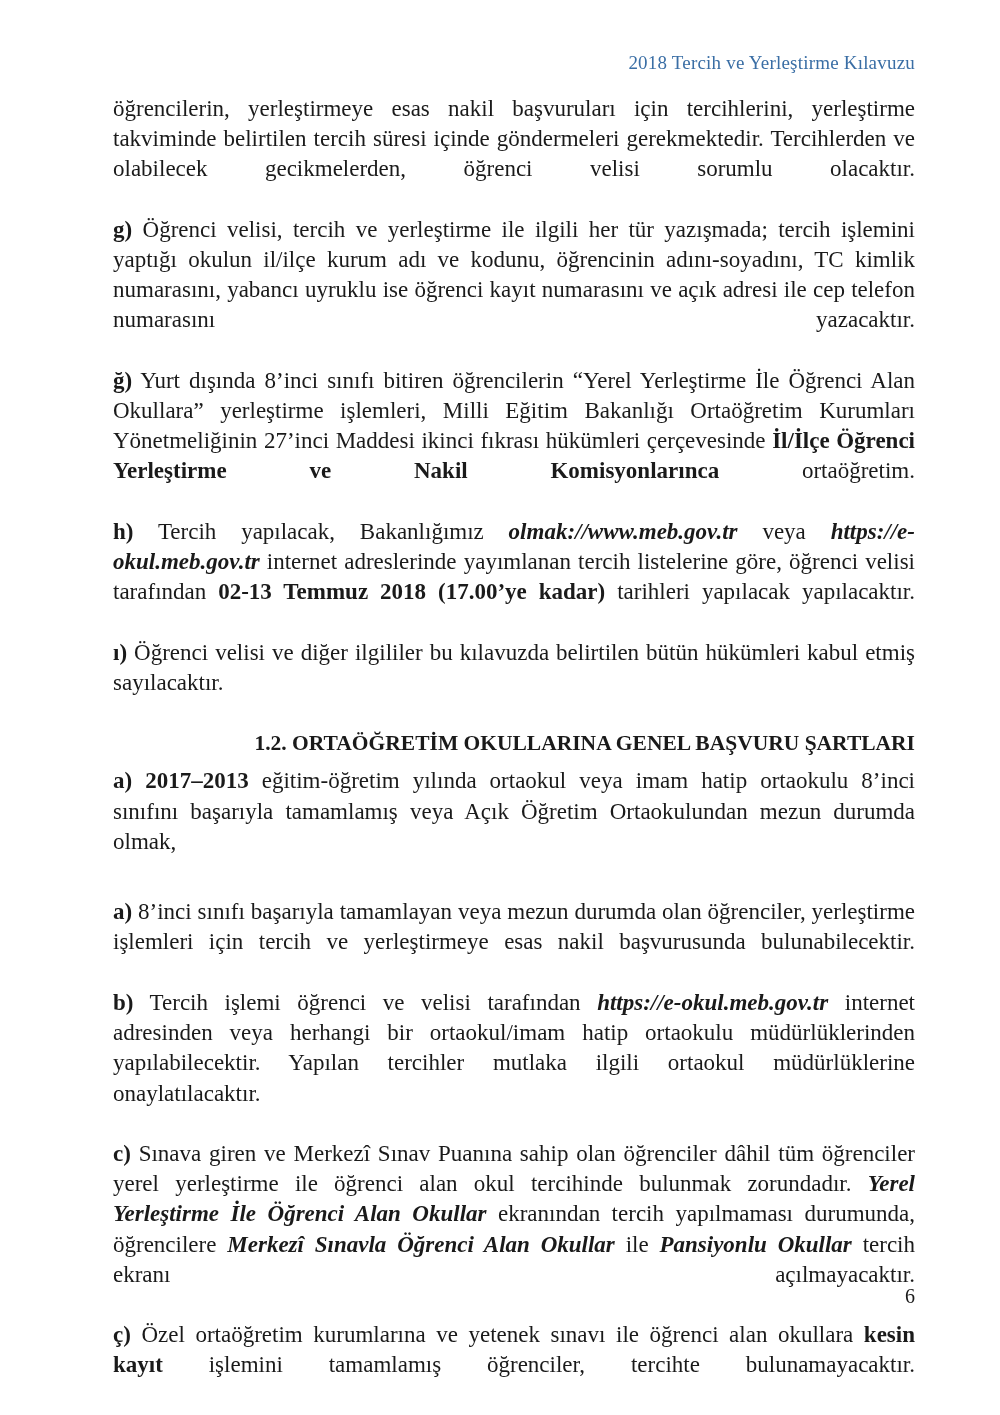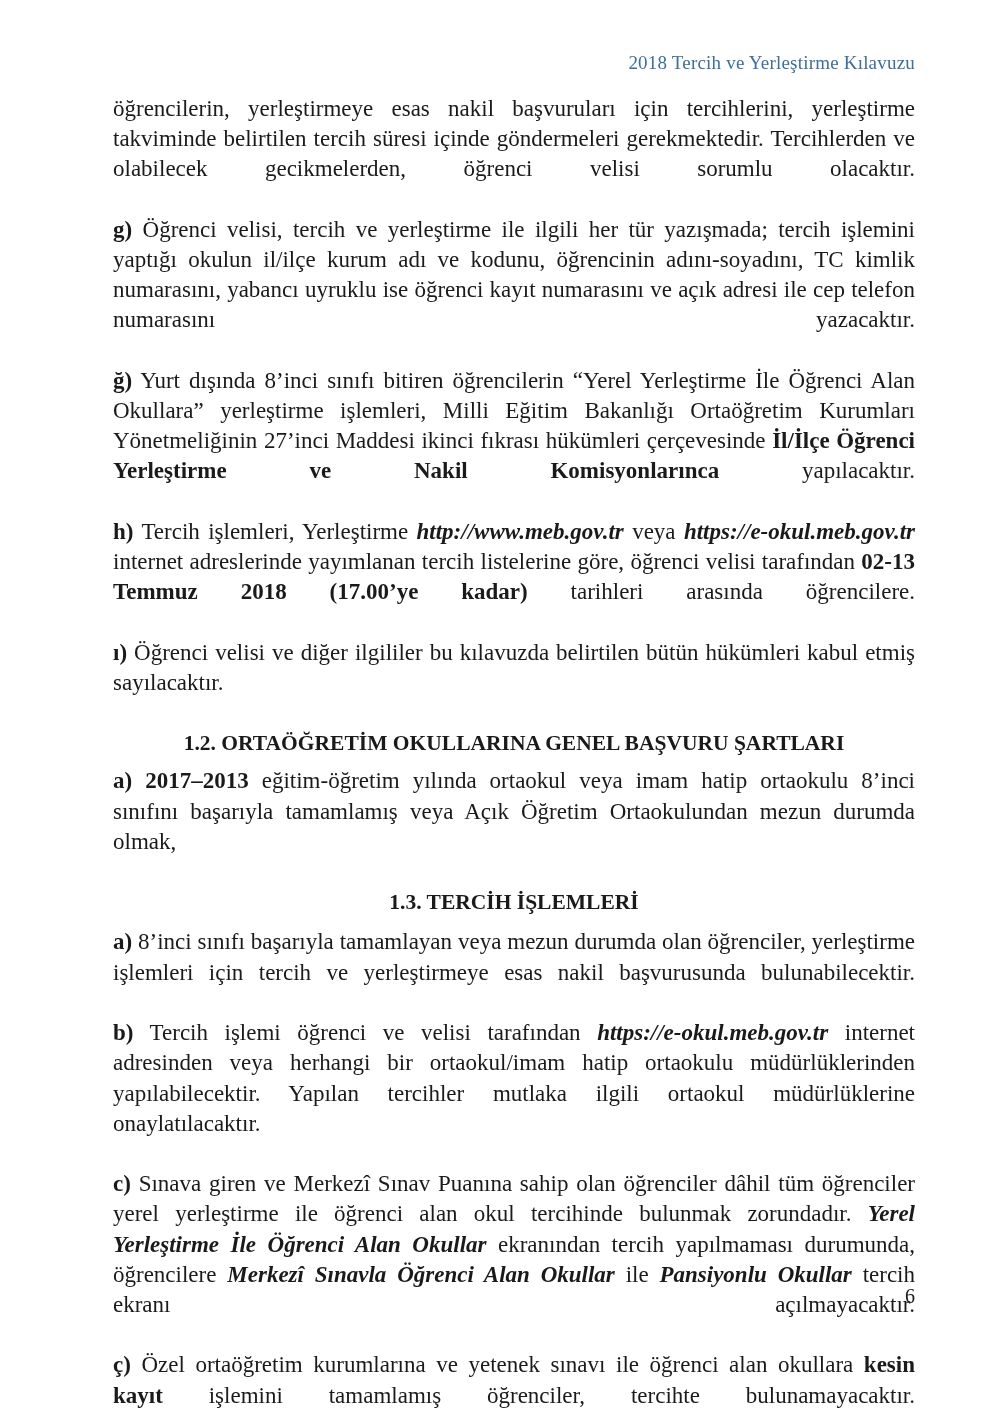--- a/index.html
+++ b/index.html
@@ -49,21 +49,21 @@
   p.para::after {
     content: "";
     display: inline-block;
     width: 100%;
   }
   h2.section {
     margin: 0;
     font-size: 21.5px;
     line-height: 30.2px;
     font-weight: bold;
-    text-align: center;
+    text-align: right;
   }
   .sp-before-12 { margin-top: 30px; }
   .sp-after-12  { margin-top: 8px; }
   .sp-before-13 { margin-top: 48px; }
   .sp-after-13  { margin-top: 10px; }
   b.bd  { font-weight: bold; }
   i.bi  { font-weight: bold; font-style: italic; }
   .pageno {
     position: absolute;
     left: 113px;
@@ -77,31 +77,30 @@
 <body style="color: rgb(26, 26, 26);">
 
 <div class="page" style="background: rgb(255, 255, 255);">
 
   <div class="header" style="color: rgb(58, 110, 165);">2018 Tercih ve Yerleştirme Kılavuzu</div>
 
   <div class="content">
 
     <p class="para"><span>öğrencilerin, yerleştirmeye esas nakil başvuruları için tercihlerini, yerleştirme takviminde belirtilen tercih süresi içinde göndermeleri gerekmektedir. Tercihlerden ve olabilecek gecikmelerden, öğrenci velisi sorumlu olacaktır.</span></p>
     <p class="para"><b class="bd">g)</b><span> Öğrenci velisi, tercih ve yerleştirme ile ilgili her tür yazışmada; tercih işlemini yaptığı okulun il/ilçe kurum adı ve kodunu, öğrencinin adını-soyadını, TC kimlik numarasını, yabancı uyruklu ise öğrenci kayıt numarasını ve açık adresi ile cep telefon numarasını yazacaktır.</span></p>
-    <p class="para"><b class="bd">ğ)</b><span> Yurt dışında 8’inci sınıfı bitiren öğrencilerin  “Yerel Yerleştirme İle Öğrenci Alan Okullara” yerleştirme işlemleri,  Milli Eğitim Bakanlığı Ortaöğretim Kurumları Yönetmeliğinin 27’inci Maddesi ikinci fıkrası hükümleri çerçevesinde </span><b class="bd">İl/İlçe Öğrenci Yerleştirme ve Nakil Komisyonlarınca</b><span> yapılacaktır.</span></p>
-    <p class="para"><b class="bd">h)</b><span> Tercih işlemleri, Yerleştirme </span><i class="bi">http://www.meb.gov.tr</i><span> veya </span><i class="bi">https://e-okul.meb.gov.tr</i><span> internet adreslerinde yayımlanan tercih listelerine göre, öğrenci velisi tarafından </span><b class="bd">02-13 Temmuz 2018 (17.00’ye kadar)</b><span> tarihleri arasında öğrencilere.</span></p>
+    <p class="para"><b class="bd">ğ)</b><span> Yurt dışında 8’inci sınıfı bitiren öğrencilerin  “Yerel Yerleştirme İle Öğrenci Alan Okullara” yerleştirme işlemleri,  Milli Eğitim Bakanlığı Ortaöğretim Kurumları Yönetmeliğinin 27’inci Maddesi ikinci fıkrası hükümleri çerçevesinde </span><b class="bd">İl/İlçe Öğrenci Yerleştirme ve Nakil Komisyonlarınca</b><span> ortaöğretim.</span></p>
+    <p class="para"><b class="bd">h)</b><span> Tercih yapılacak, Bakanlığımız </span><i class="bi">olmak://www.meb.gov.tr</i><span> veya </span><i class="bi">https://e-okul.meb.gov.tr</i><span> internet adreslerinde yayımlanan tercih listelerine göre, öğrenci velisi tarafından </span><b class="bd">02-13 Temmuz 2018 (17.00’ye kadar)</b><span> tarihleri yapılacak yapılacaktır.</span></p>
     <p class="para"><b class="bd">ı)</b><span> Öğrenci velisi ve diğer ilgililer bu kılavuzda belirtilen bütün hükümleri kabul etmiş sayılacaktır.</span></p>
 
     <h2 class="section sp-before-12">1.2. ORTAÖĞRETİM OKULLARINA GENEL BAŞVURU ŞARTLARI</h2>
 
     <div class="sp-after-12">
       <p class="para"><b class="bd">a) 2017–2013</b><span> eğitim-öğretim yılında ortaokul veya imam hatip ortaokulu 8’inci sınıfını başarıyla tamamlamış veya Açık Öğretim Ortaokulundan mezun durumda olmak,</span></p>
     </div>
 
-    <h2 class="section sp-before-13">1.3. TERCİH İŞLEMLERİ</h2>
 
     <div class="sp-after-13">
       <p class="para"><b class="bd">a)</b><span> 8’inci sınıfı başarıyla tamamlayan veya mezun durumda olan öğrenciler, yerleştirme işlemleri için tercih ve yerleştirmeye esas nakil başvurusunda bulunabilecektir.</span></p>
       <p class="para"><b class="bd">b)</b><span> Tercih işlemi öğrenci ve velisi tarafından </span><i class="bi">https://e-okul.meb.gov.tr</i><span> internet adresinden veya herhangi bir ortaokul/imam hatip ortaokulu müdürlüklerinden yapılabilecektir. Yapılan tercihler mutlaka ilgili ortaokul müdürlüklerine onaylatılacaktır.</span></p>
       <p class="para"><b class="bd">c)</b><span> Sınava giren ve Merkezî Sınav Puanına sahip olan öğrenciler dâhil tüm öğrenciler yerel yerleştirme ile öğrenci alan okul tercihinde bulunmak zorundadır. </span><i class="bi">Yerel Yerleştirme İle Öğrenci Alan Okullar</i><span>  ekranından tercih yapılmaması durumunda, öğrencilere </span><i class="bi">Merkezî Sınavla Öğrenci Alan Okullar</i><span> ile </span><i class="bi">Pansiyonlu Okullar</i><span> tercih ekranı açılmayacaktır.</span></p>
       <p class="para"><b class="bd">ç)</b><span> Özel ortaöğretim kurumlarına ve yetenek sınavı ile öğrenci alan okullara </span><b class="bd">kesin kayıt</b><span> işlemini tamamlamış öğrenciler, tercihte bulunamayacaktır.</span></p>
 
     </div>
 
   </div>

